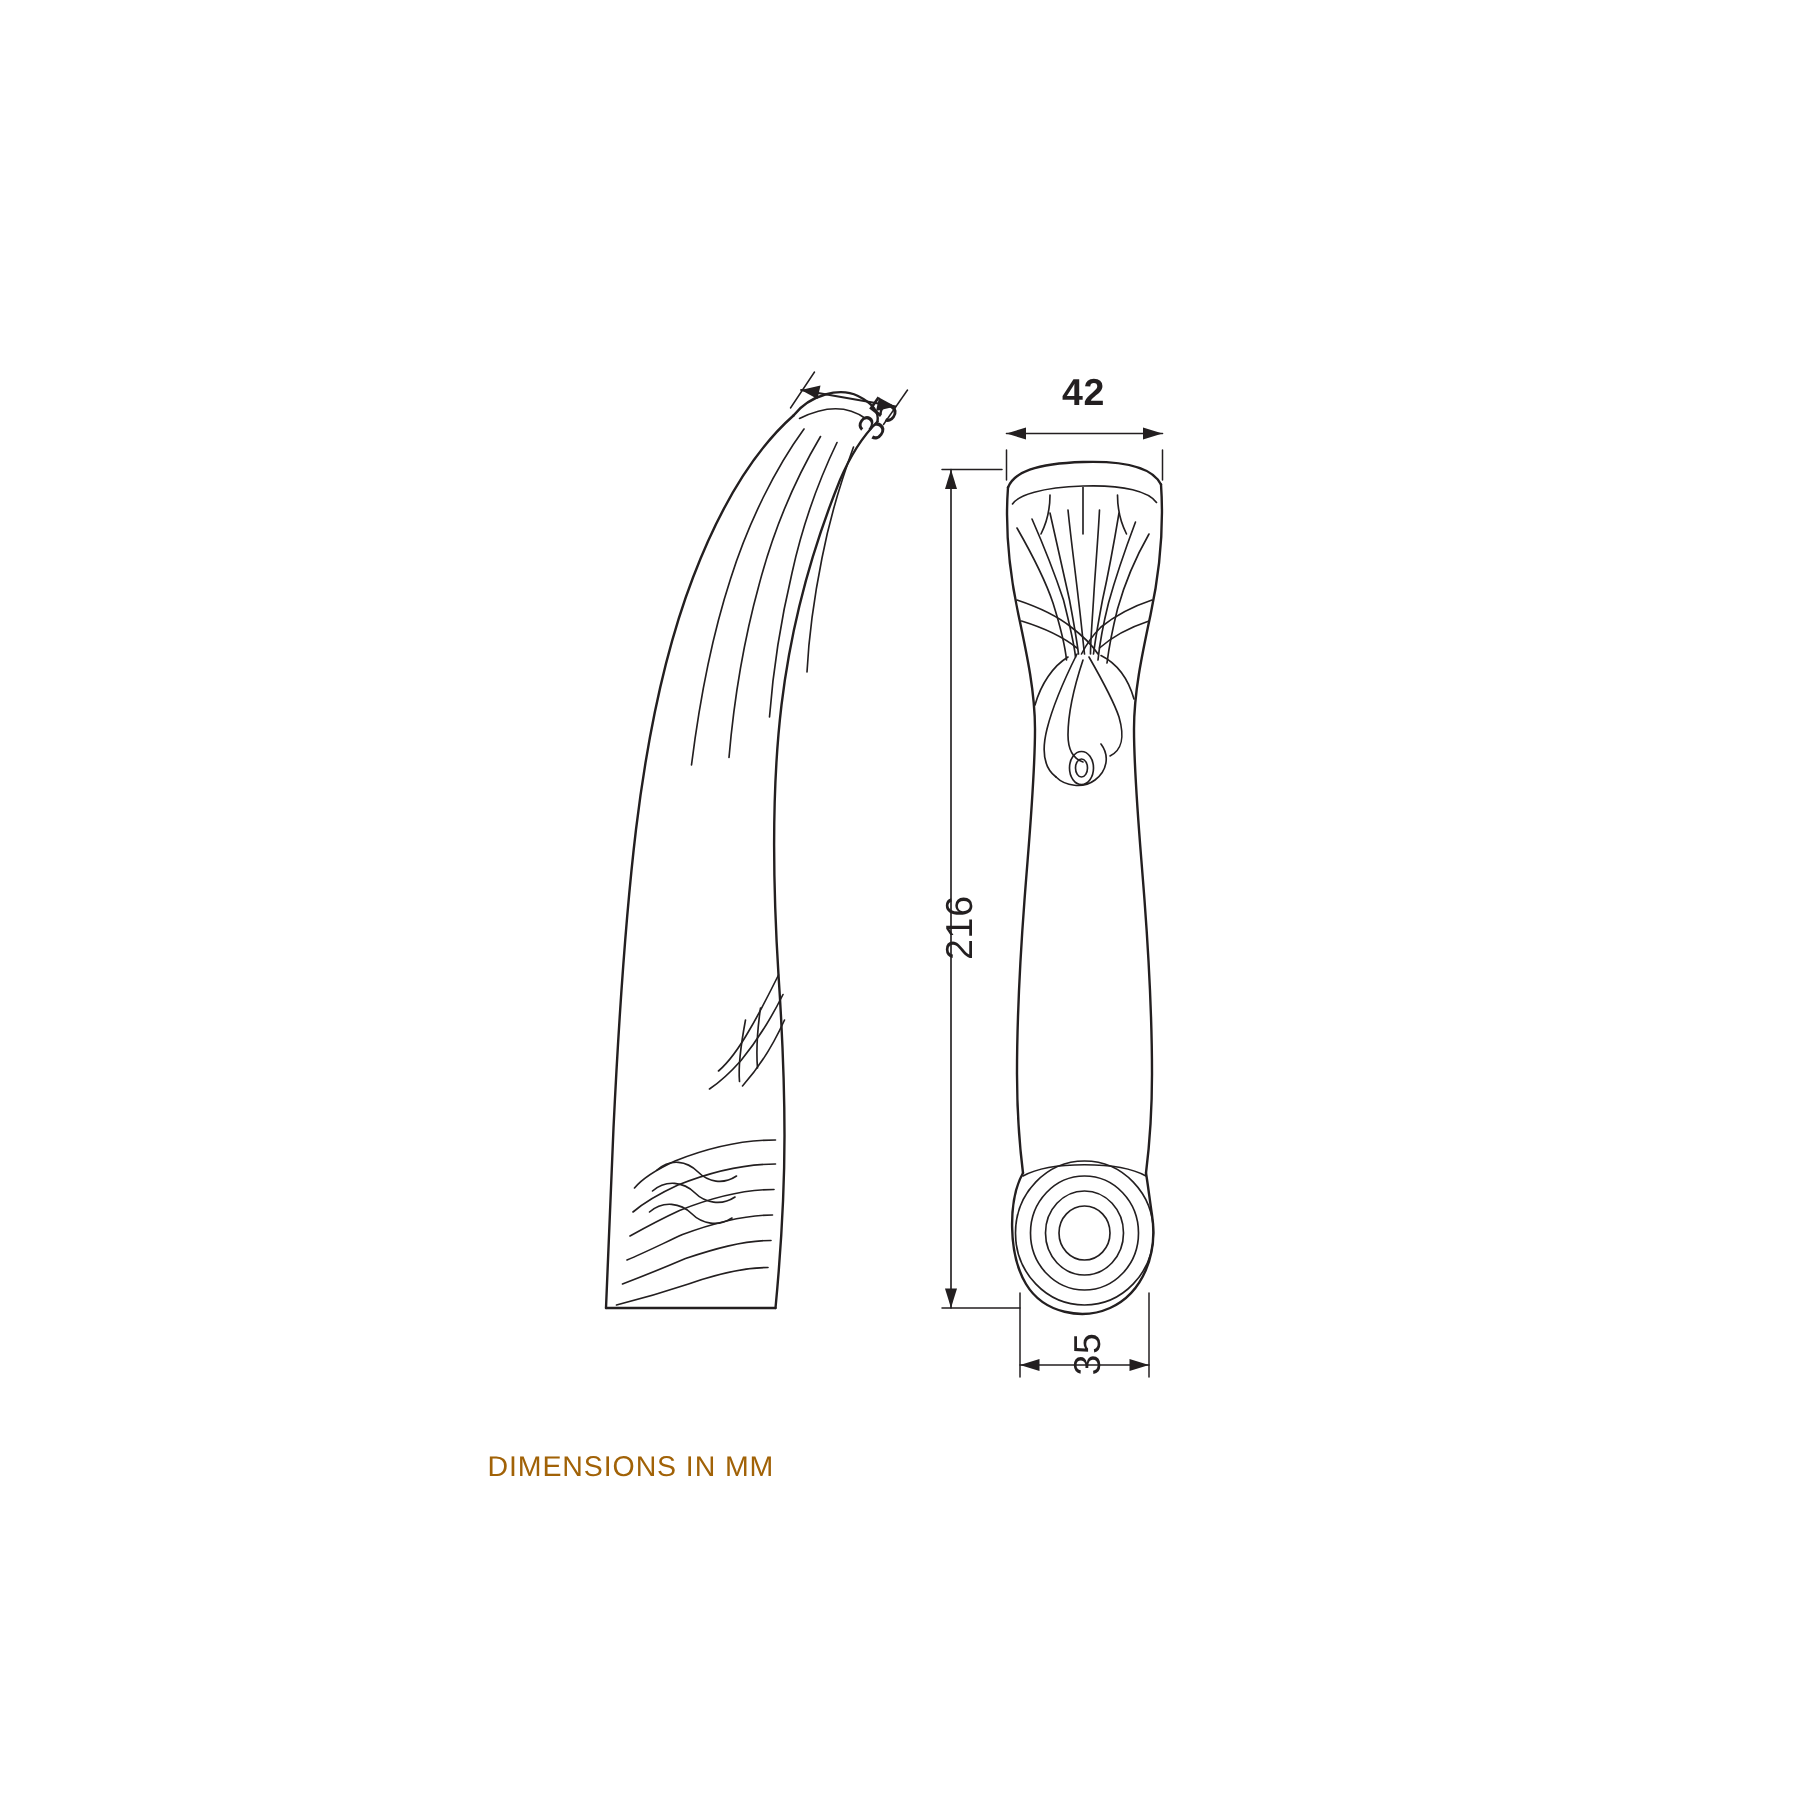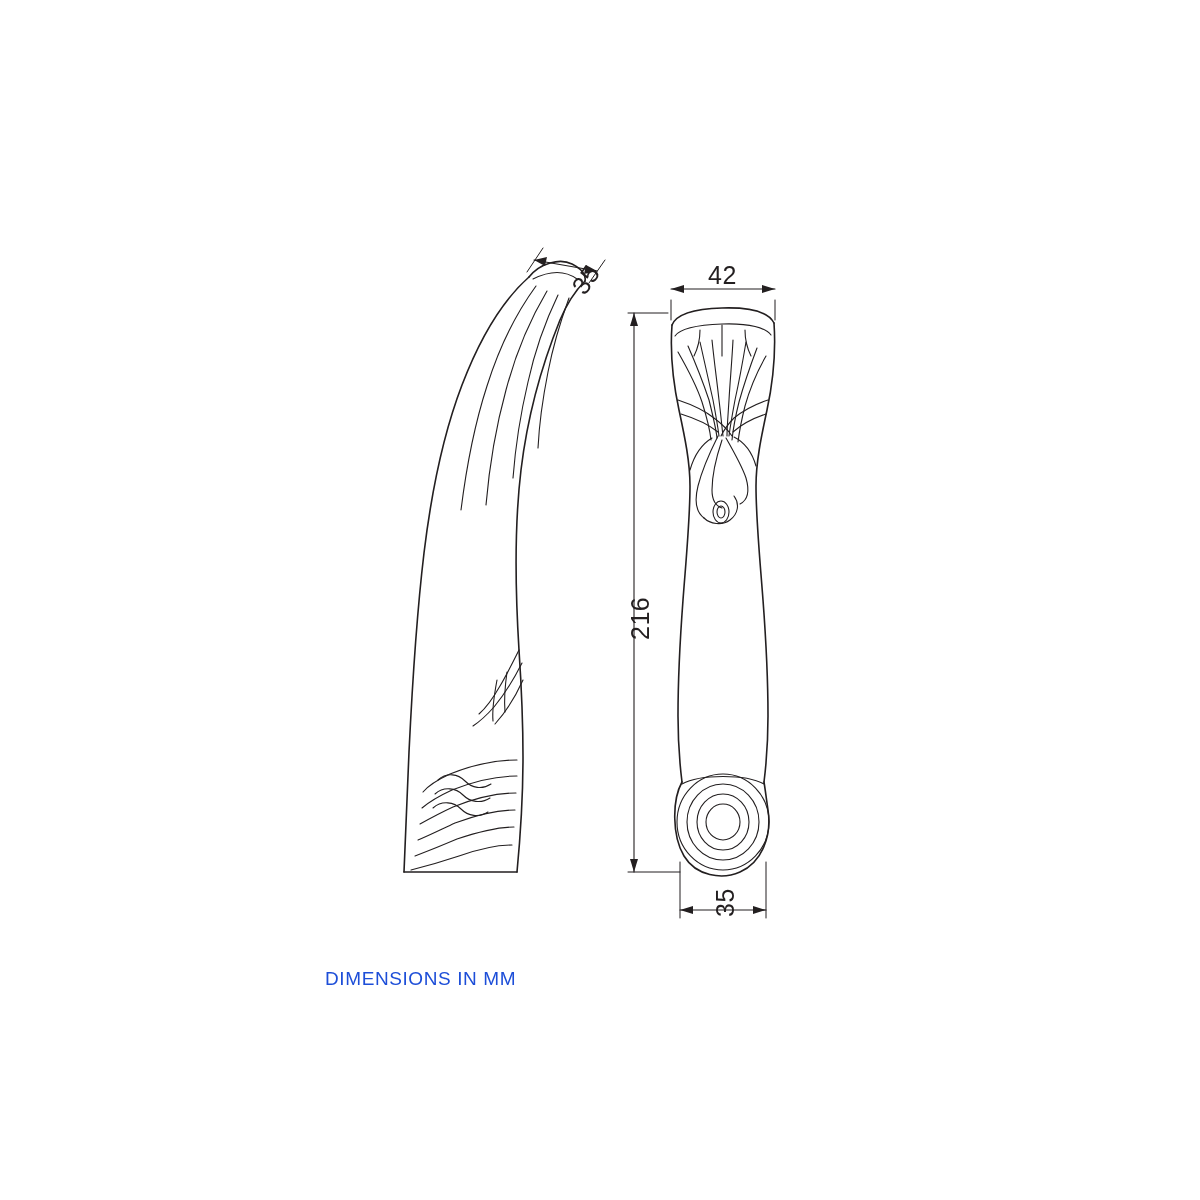--- a/index.html
+++ b/index.html
@@ -26,31 +26,31 @@
     top: 0;
     width: 1200px;
     height: 1200px;
   }
   .caption {
     position: absolute;
     left: 325px;
     top: 968px;
     font-size: 19px;
     letter-spacing: 0.6px;
-    color: #1d4ed8;
+    color: #a16207;
     white-space: nowrap;
   }
   .dim-label {
     position: absolute;
     font-size: 25px;
     color: #231f20;
     white-space: nowrap;
     letter-spacing: 0.5px;
   }
-  .dim-42 { left: 708px; top: 261px; }
+  .dim-42 { left: 708px; top: 248px; font-weight: bold; }
   .dim-35-bottom { left: 711px; top: 917px; transform: rotate(-90deg); transform-origin: left top; }
   .dim-216 { left: 626px; top: 640px; transform: rotate(-90deg); transform-origin: left top; }
   .dim-35-top { left: 566px; top: 283px; transform: rotate(-55deg); transform-origin: left top; }
 </style>
 </head>
 <body>
 
 <div id="stage">
 
   <svg id="drawing" viewBox="0 0 1200 1200">

